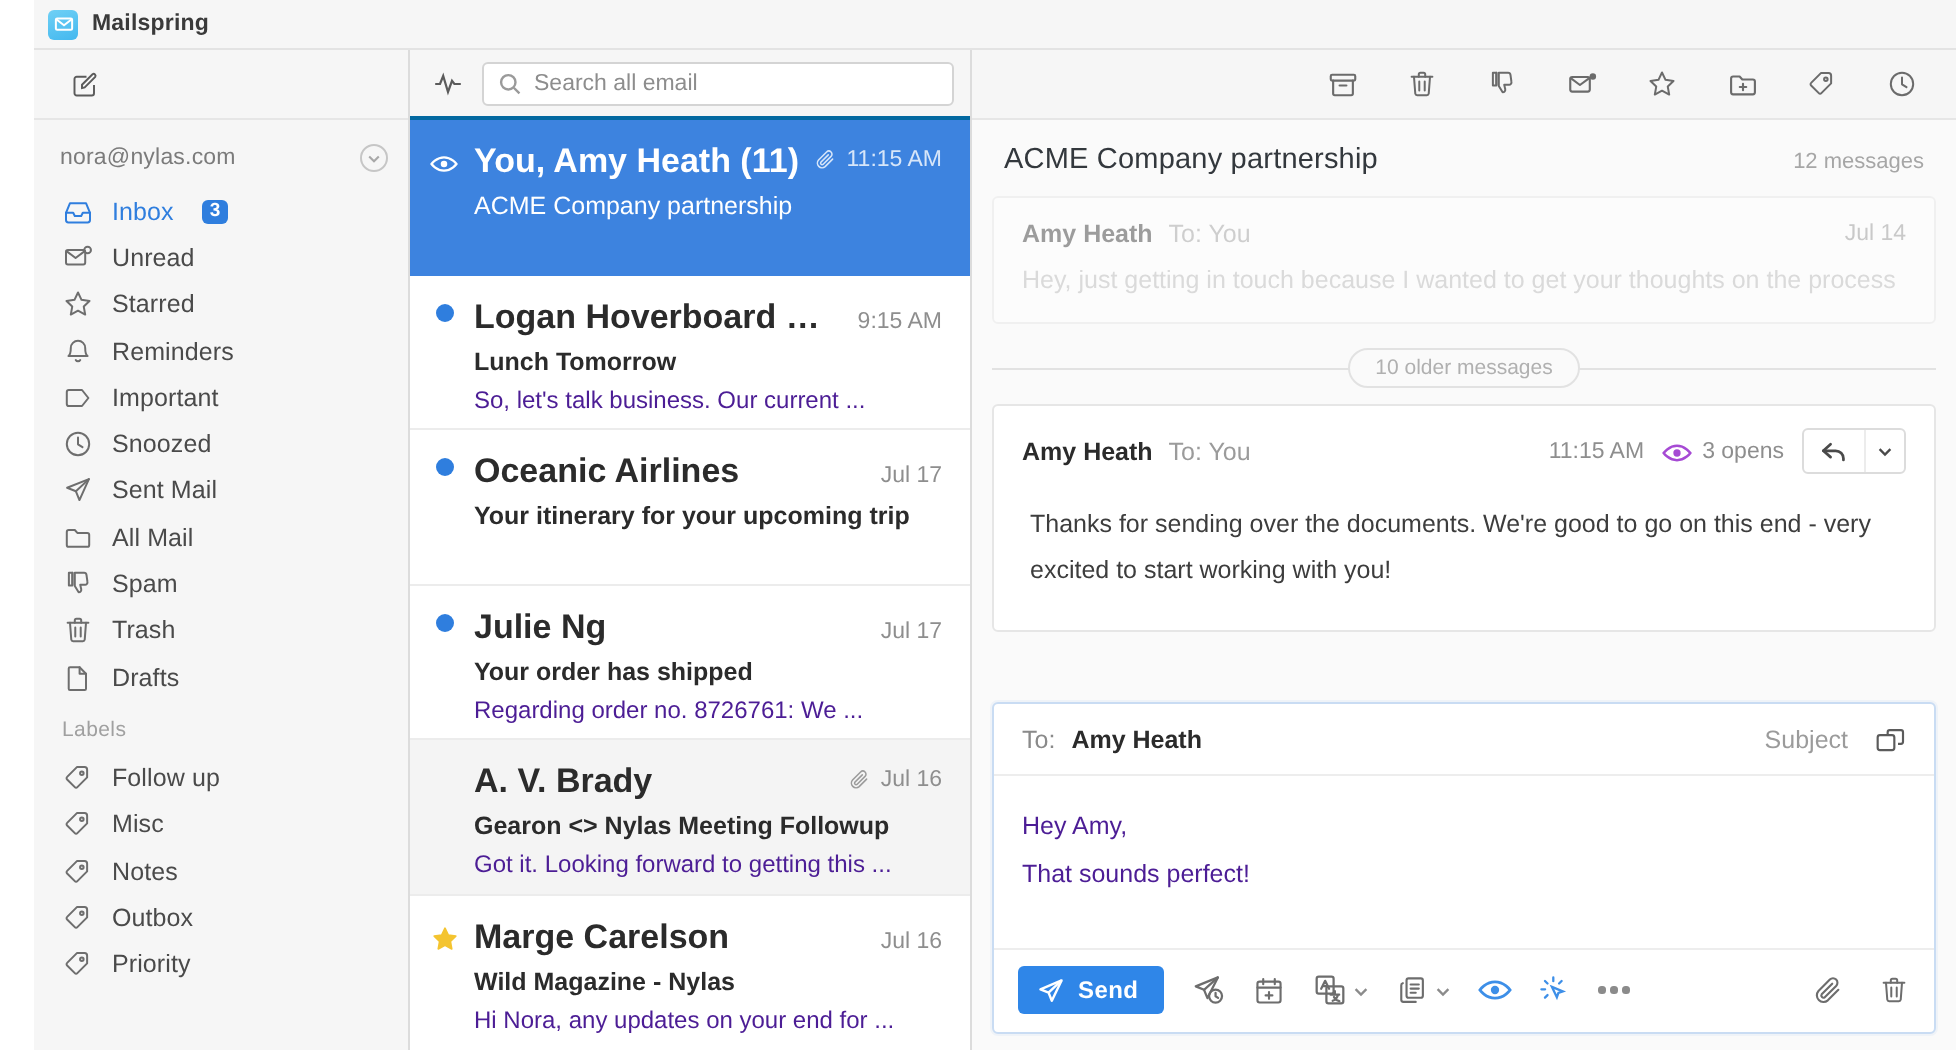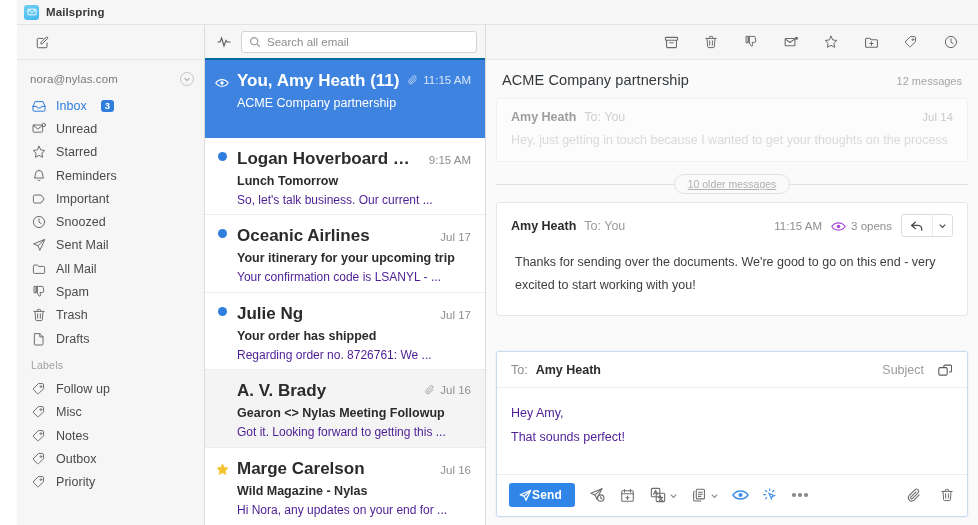--- a/index.html
+++ b/index.html
@@ -186,21 +186,21 @@
     position: relative; height: 30px; display: flex;
     align-items: center; justify-content: center; margin: 2px 0 3px;
   }
   .older-divider::before {
     content: ""; position: absolute; left: 0; right: 0; top: 50%;
     border-top: 1px solid #e2e2e2;
   }
   .older-pill {
     position: relative; background: #fafafa; border: 1px solid #e2e2e2;
     border-radius: 11px; padding: 3px 13px; font-size: 10.5px;
-    color: #b0b0b0; cursor: pointer; text-decoration: underline;
+    color: #b0b0b0; cursor: pointer;
   }
 
   
   .composer {
     margin: 0 10px 8px; background: #fff;
     border: 1px solid #c9dcf3; border-radius: 3px;
     box-shadow: 0 0 0 1px rgba(61,131,223,.06);
     display: flex; flex-direction: column; flex: 0 0 auto;
   }
   .compose-head {
@@ -216,21 +216,21 @@
     padding: 13px 14px 10px; font-size: 12.5px; color: #4c1d95;
     line-height: 1.95; min-height: 86px;
   }
   .compose-toolbar {
     display: flex; align-items: center; gap: 13px;
     padding: 8px 12px 9px; border-top: 1px solid #ededed;
   }
   .send-btn {
     background: #2f86e8; color: #fff; border: none; border-radius: 3px;
     height: 24px; padding: 0 13px 0 10px; display: flex; align-items: center;
-    gap: 0; font-family: inherit; font-size: 12px; font-weight: 600;
+    gap: 7px; font-family: inherit; font-size: 12px; font-weight: 600;
     cursor: pointer; letter-spacing: .2px;
   }
   .ct-ico { color: #6d6d6d; display: flex; align-items: center; cursor: pointer; gap: 2px; }
   .ct-ico.blue { color: #3d8fe8; }
   .ct-caret { color: #8b8b8b; display:flex; }
   .ct-spacer { margin-left: auto; }
   .dots { display: flex; gap: 2.5px; align-items: center; cursor: pointer; }
   .dots span { width: 3.5px; height: 3.5px; border-radius: 50%; background: #8b8b8b; }
 </style>
 </head>
@@ -485,21 +485,20 @@
               <span class="dot"></span>
             </div>
             <div class="row-body">
               <div class="row-top">
                 <span class="row-from">Oceanic Airlines</span>
                 <span class="row-meta">
                   <span class="row-date">Jul 17</span>
                 </span>
               </div>
               <div class="row-subject">Your itinerary for your upcoming trip</div>
-              <div class="row-snippet">Your confirmation code is LSANYL - ...</div>
             </div>
           </div>
           <div class="mail-row">
             <div class="row-marker">
               <span class="dot"></span>
             </div>
             <div class="row-body">
               <div class="row-top">
                 <span class="row-from">Julie Ng</span>
                 <span class="row-meta">

